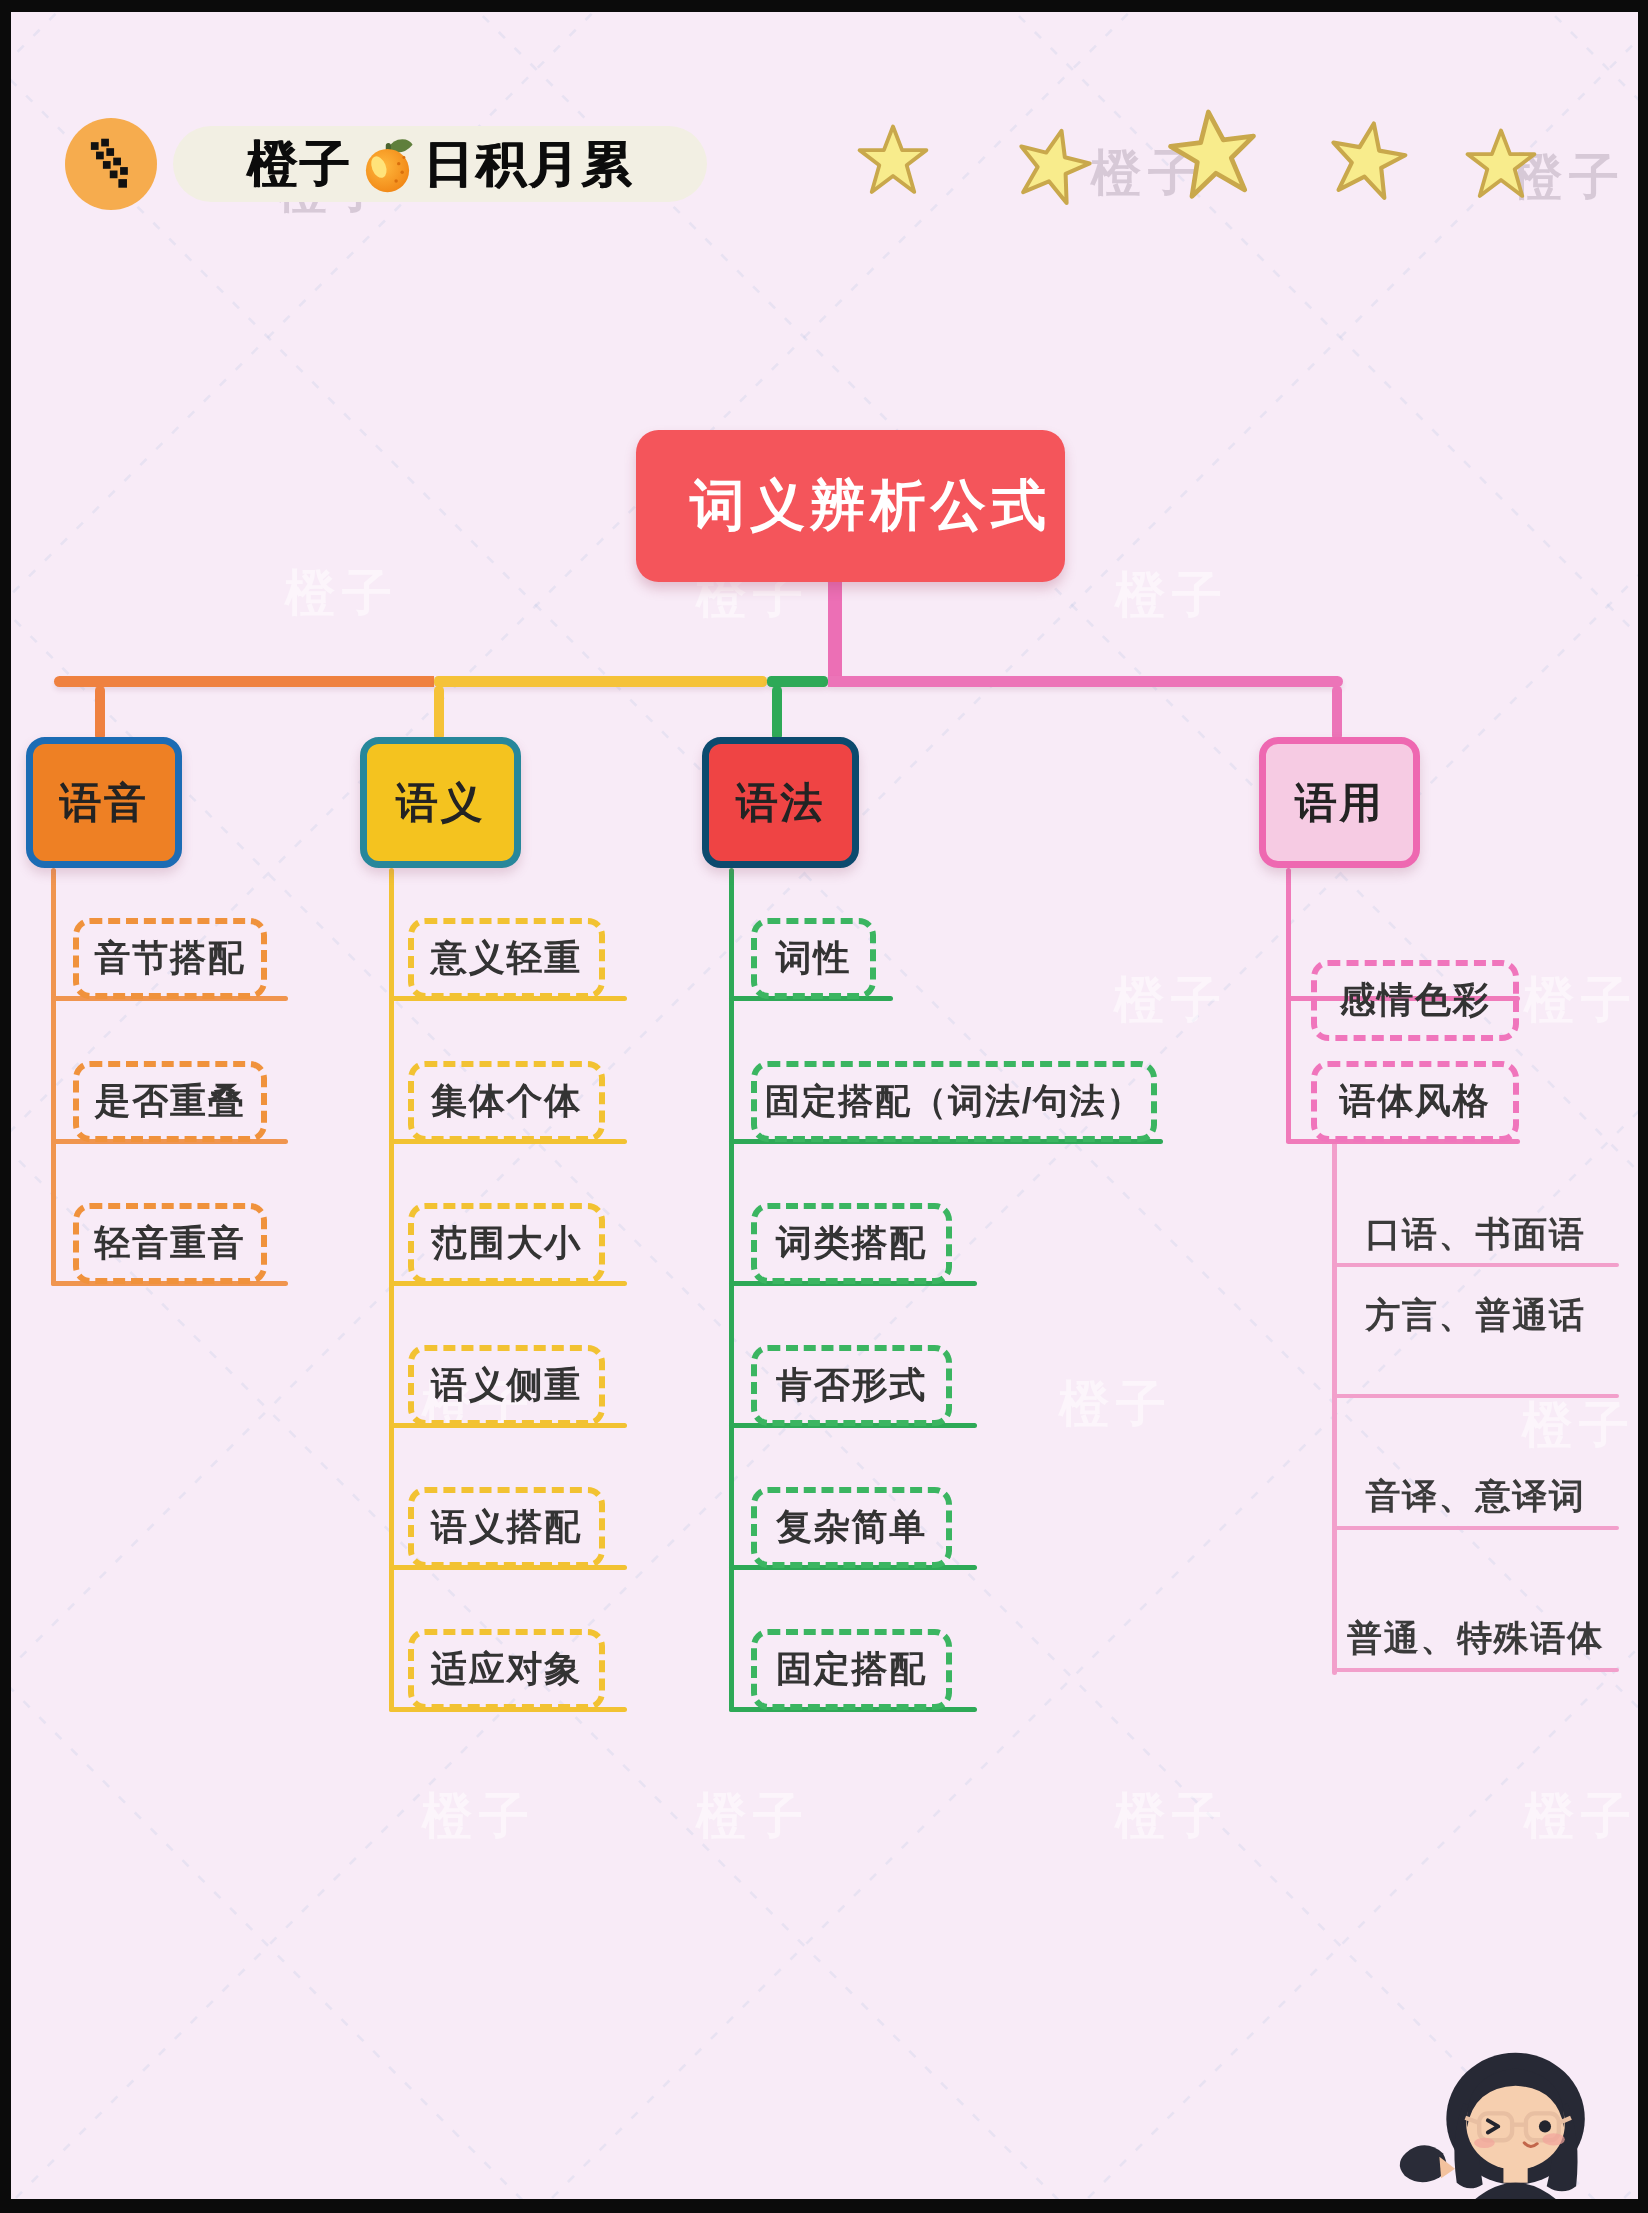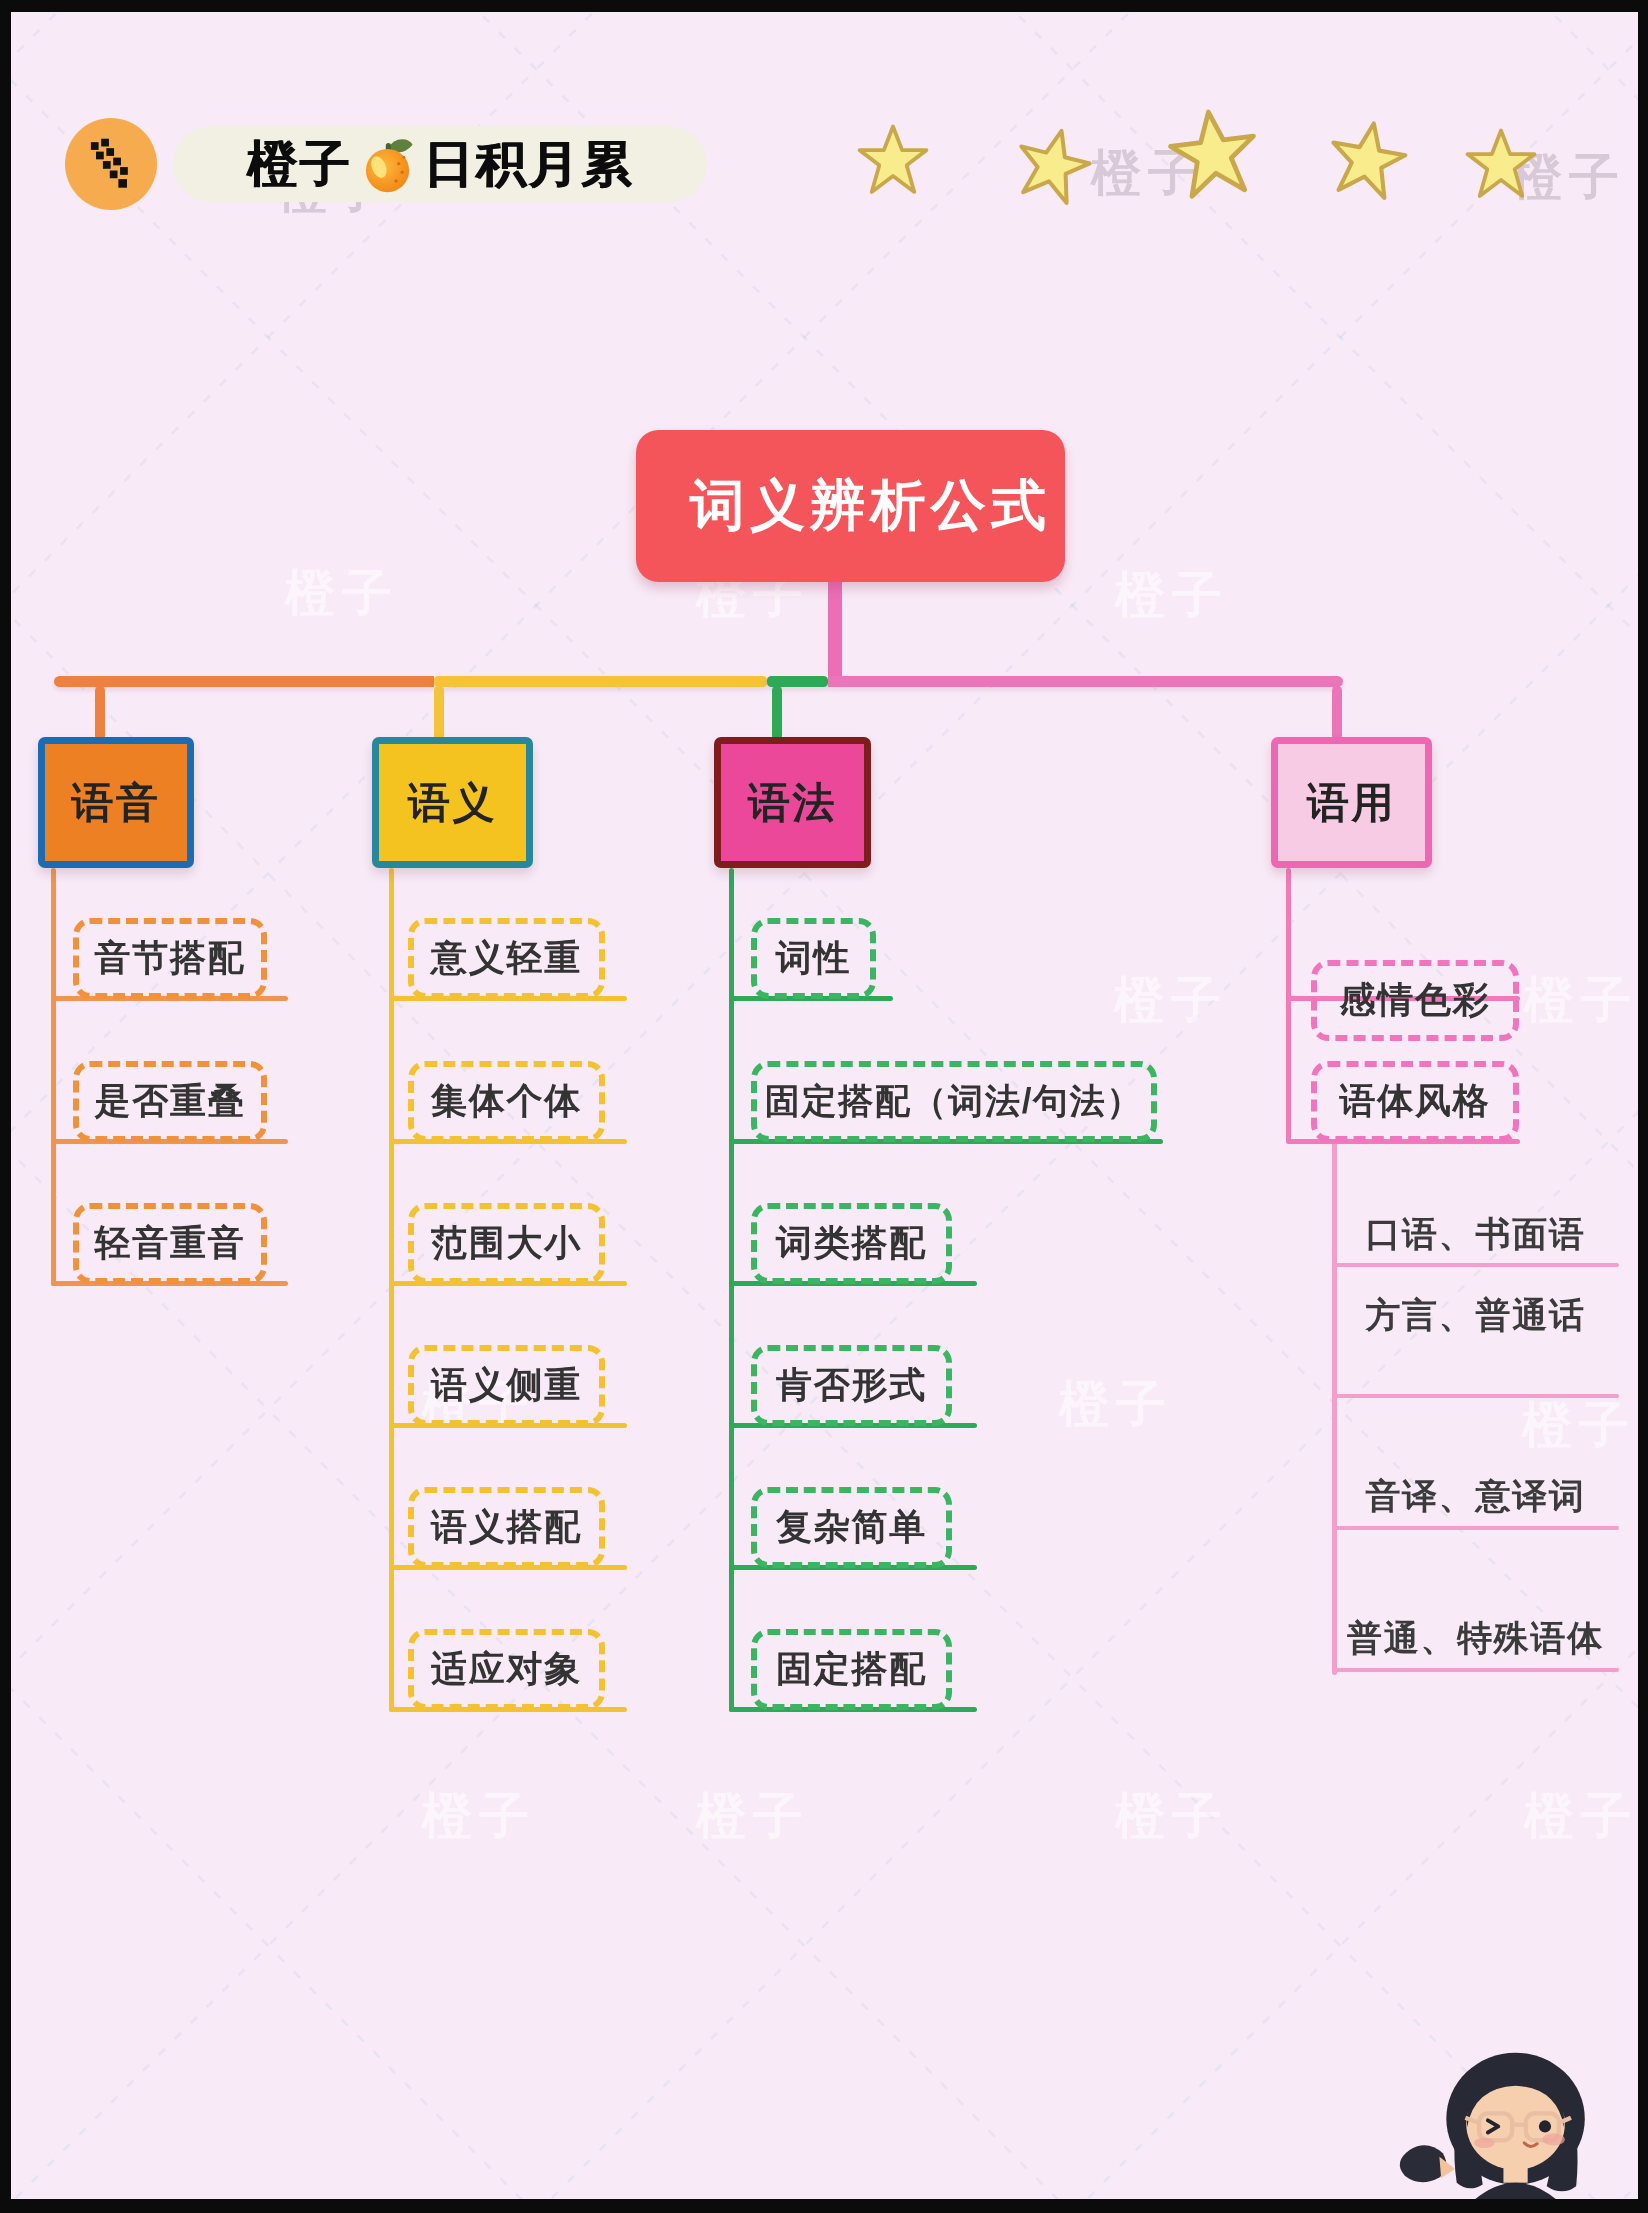--- a/index.html
+++ b/index.html
@@ -9,22 +9,22 @@
   .framebar{position:absolute;background:#0B0B0B;z-index:50;}
   .wm{position:absolute;font-weight:700;color:rgba(255,255,255,.5);font-size:50px;letter-spacing:7px;
       z-index:3;pointer-events:none;}
   .wm.gray{color:rgba(145,132,148,.32);}
   .hline,.vline{position:absolute;border-radius:4.3px;z-index:4;}
   .node-root{position:absolute;left:636px;top:430px;width:389px;height:152px;background:#F4555B;
       border-radius:22.5px;display:flex;align-items:center;justify-content:center;color:#fff;
       font-size:55px;font-weight:800;letter-spacing:5.2px;z-index:6;
       box-shadow:0 7px 12px rgba(160,60,90,.25);padding-left:40px;}
   .node-branch{position:absolute;top:737px;height:131px;display:flex;align-items:center;justify-content:center;
-      font-size:42px;font-weight:800;color:#232323;border-radius:7px;box-sizing:border-box;
-      letter-spacing:2.6px;z-index:6;box-shadow:0 6px 10.4px rgba(150,80,110,.22);margin-left:12px;}
+      font-size:42px;font-weight:800;color:#232323;border-radius:19px;box-sizing:border-box;
+      letter-spacing:2.6px;z-index:6;box-shadow:0 6px 10.4px rgba(150,80,110,.22);}
   .dash{position:absolute;border-radius:17.3px;display:flex;align-items:center;justify-content:center;
       font-size:36px;font-weight:700;color:#333;letter-spacing:1.7px;box-sizing:border-box;
       height:81px;z-index:6;background:transparent;}
   .d-o{border:6px dashed #F0923C;}
   .d-y{border:6px dashed #F2C232;text-align:right;}
   .d-g{border:6px dashed #3BB561;}
   .d-p{border:6px dashed #F075BC;}
   .leaf{position:absolute;left:1332px;width:287px;font-size:35px;font-weight:700;color:#3b3b3b;
       text-align:center;letter-spacing:1.7px;z-index:6;}
   .header-logo{position:absolute;left:65px;top:118px;width:92px;height:92px;border-radius:50%;
@@ -138,21 +138,21 @@
   <div class="hline shadowline" style="left:434px;top:676px;width:333px;height:11.2px;background:#F5C238;"></div>
   <div class="hline shadowline" style="left:767px;top:676px;width:61px;height:11.2px;background:#2EA957;"></div>
   <div class="hline shadowline" style="left:828px;top:676px;width:515px;height:11.2px;background:#EC74B8;border-radius:0 6px 6px 0;"></div>
   <div class="vline" style="left:95px;top:686px;width:10.4px;height:54px;background:#EF8140;"></div>
   <div class="vline" style="left:434px;top:686px;width:10.4px;height:54px;background:#F5C238;"></div>
   <div class="vline" style="left:772px;top:686px;width:10.4px;height:54px;background:#2EA957;"></div>
   <div class="vline" style="left:1332px;top:686px;width:10.4px;height:54px;background:#EC74B8;"></div>
 
   <div class="node-branch" style="left:26px;width:156px;background:#EE8024;border:7px solid #1C6CB4;">语音</div>
   <div class="node-branch" style="left:360px;width:161px;background:#F4C31F;border:7px solid #27879B;">语义</div>
-  <div class="node-branch" style="left:702px;width:157px;background:#ec4899;border:7px solid #7f1d1d;">语法</div>
+  <div class="node-branch" style="left:702px;width:157px;background:#ef4444;border:7px solid #0c4a6e;">语法</div>
   <div class="node-branch" style="left:1259px;width:161px;background:#F6CBE3;border:7px solid #EE68B1;">语用</div>
 
   <div class="vline" style="left:51px;top:868px;width:5.2px;height:418px;background:#F0954F;"></div>
   <div class="vline" style="left:389px;top:868px;width:5.2px;height:844px;background:#F2C232;"></div>
   <div class="vline" style="left:729px;top:868px;width:5.2px;height:844px;background:#2EA957;"></div>
   <div class="vline" style="left:1286px;top:868px;width:5.2px;height:275px;background:#F07ABA;"></div>
   <div class="vline" style="left:1332px;top:1141px;width:5.2px;height:534px;background:#F29FCB;"></div>
 
   <div class="dash d-o" style="left:73px;top:918px;width:194px;">音节搭配</div>
   <div class="hline" style="left:51px;top:996px;width:237px;height:5.2px;background:#F0954F;"></div>

